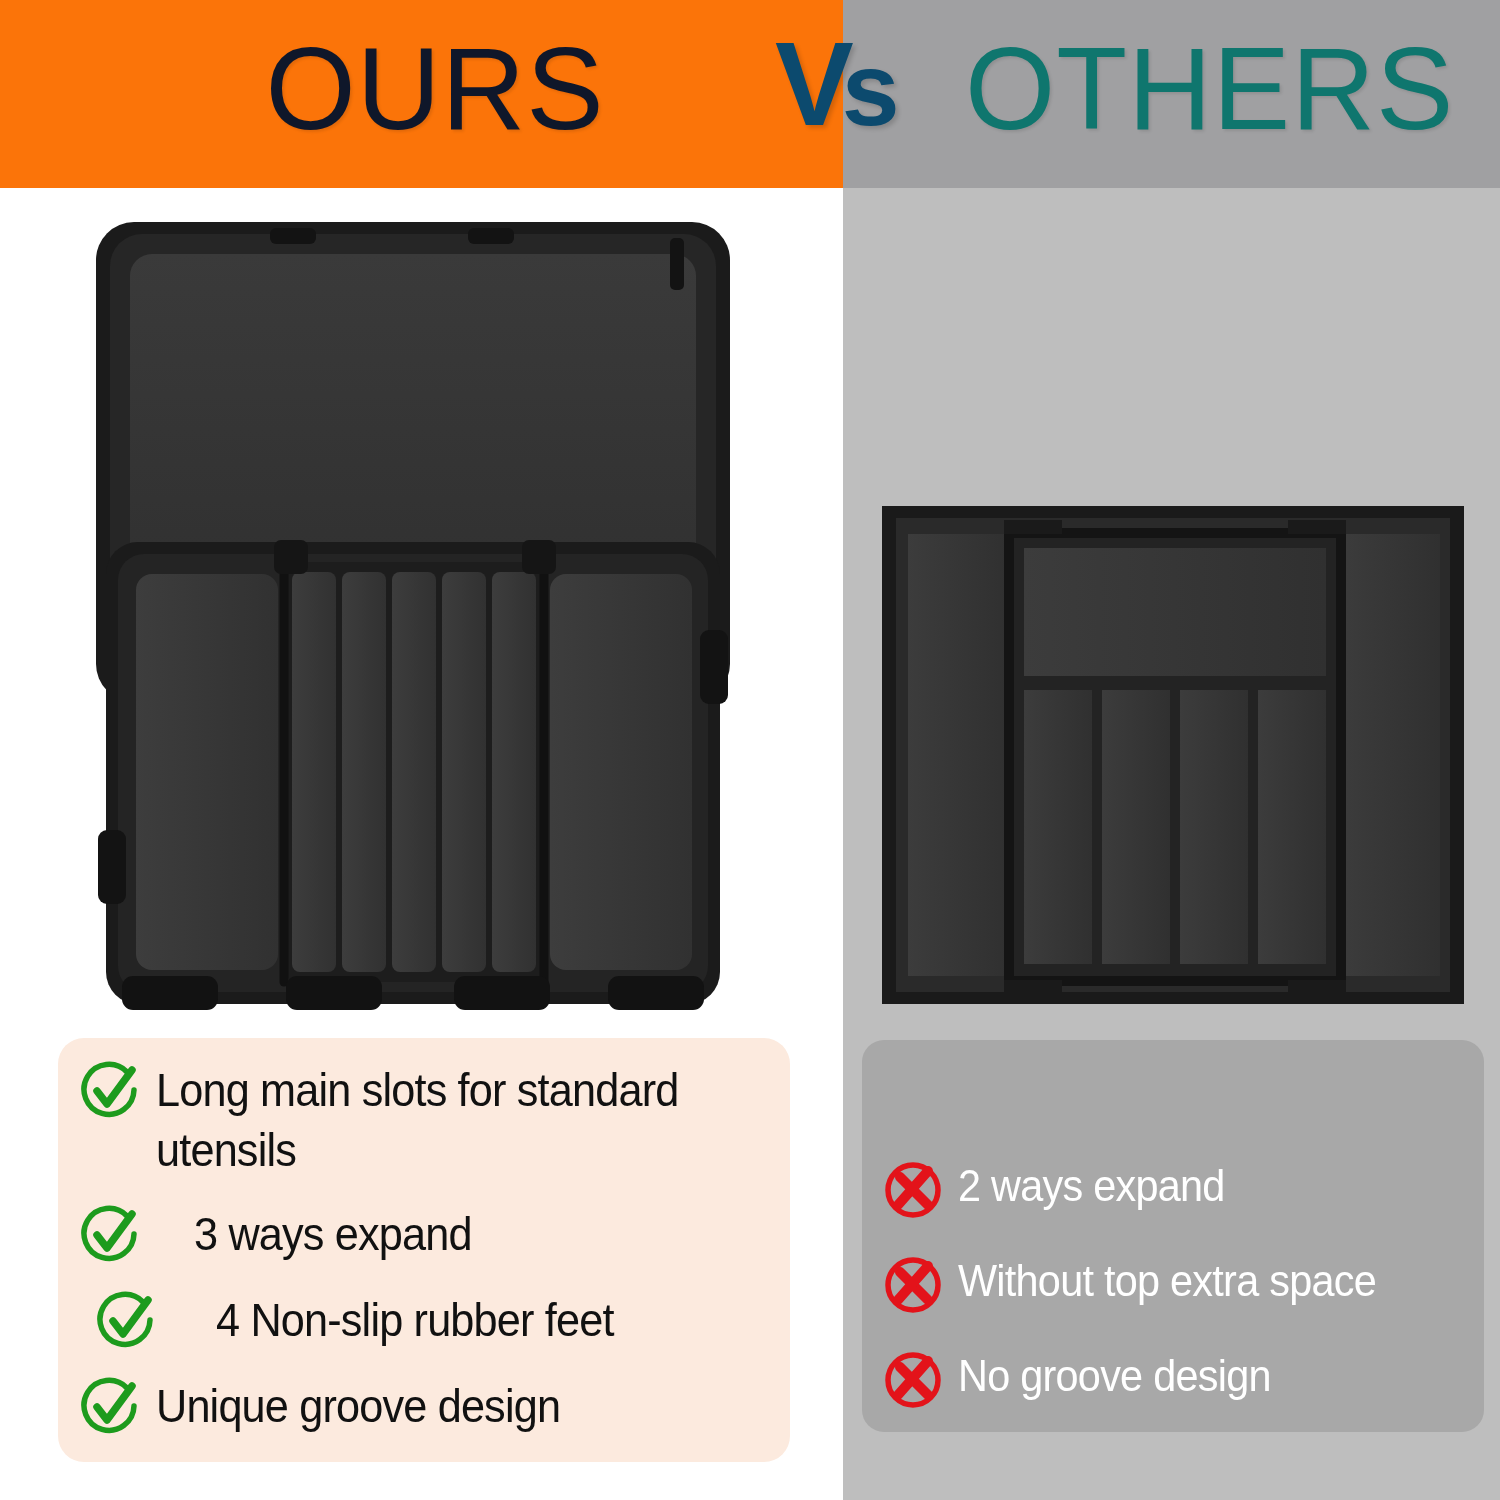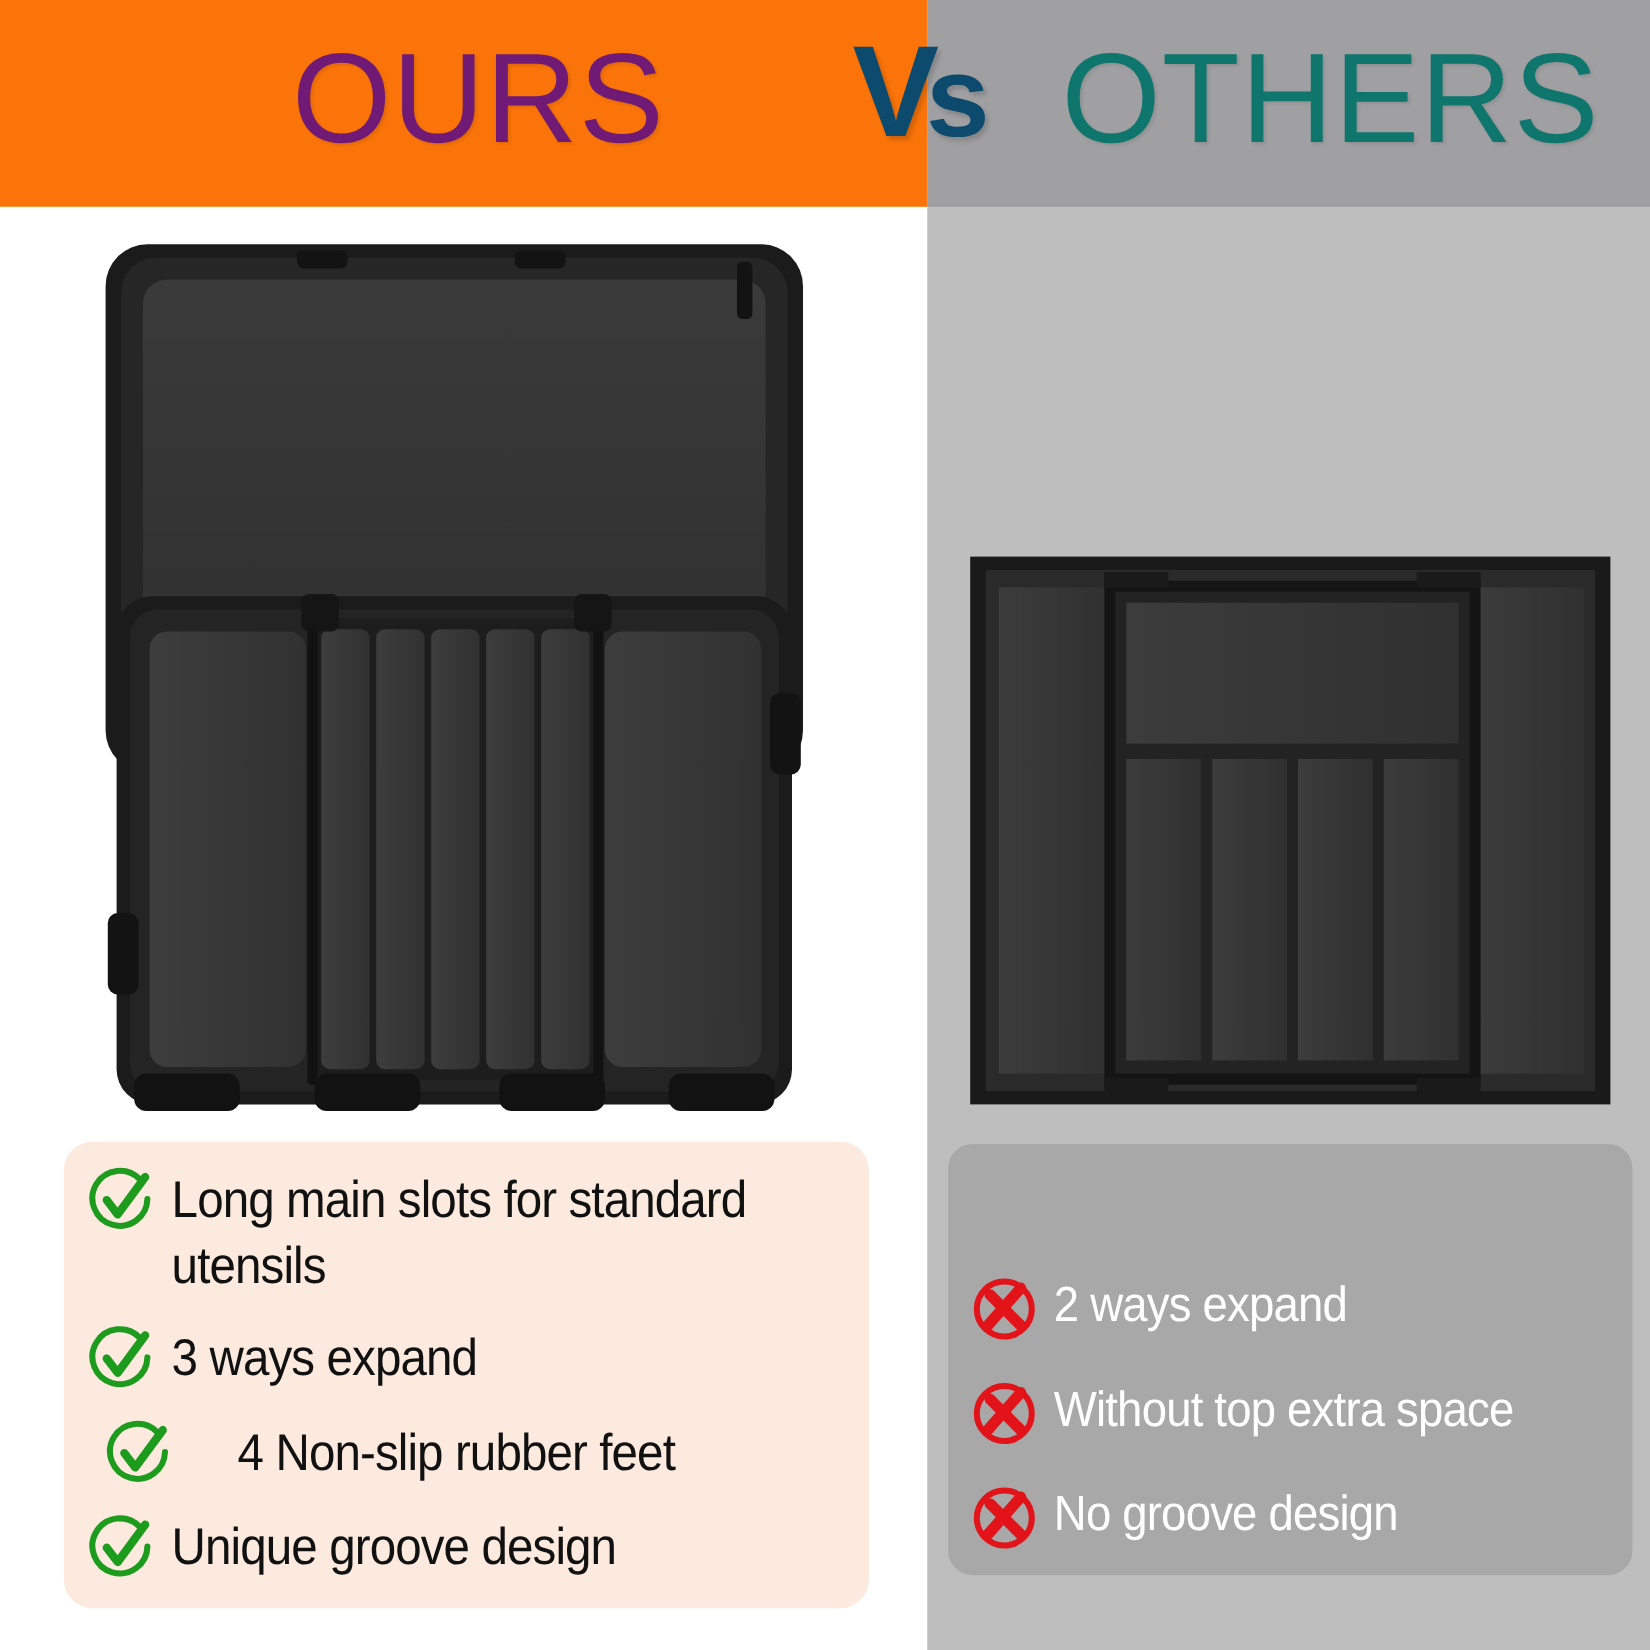--- a/index.html
+++ b/index.html
@@ -50,21 +50,21 @@
     position: absolute;
     left: 843px; top: 0;
     width: 657px; height: 188px;
     background: #a0a0a2;
   }
   .title-ours {
     position: absolute;
     left: 255px; top: 30px;
     width: 360px;
     text-align: center;
-    color: #701a75;
+    color: #0f172a;
     font-size: 116px;
     font-weight: 400;
     letter-spacing: 1px;
     line-height: 118px;
     font-family: "Liberation Sans", sans-serif;
     text-shadow: 2px 2px 3px rgba(0,0,0,0.10);
     white-space: nowrap;
   }
   .title-others {
     position: absolute;
@@ -157,21 +157,21 @@
     line-height: 58px;
     font-weight: 400;
     font-family: "Liberation Sans", sans-serif;
     letter-spacing: -0.8px;
     transform: scaleX(0.92);
     transform-origin: left top;
   }
 
   
   .b-l0 { left: 22px; top: 22px;  width: 700px; }
-  .b-l1 { left: 22px; top: 166px; width: 700px; }
+  .b-l1 { left: 22px; top: 166px; width: 700px; gap: 38px; }
   .b-l2 { left: 38px; top: 252px; width: 700px; gap: 44px; }
   .b-l3 { left: 22px; top: 338px; width: 700px; }
 
   
   .b-r0 { left: 20px; top: 22px;  width: 600px; }
   .b-r1 { left: 20px; top: 117px; width: 600px; text-align: right; }
   .b-r2 { left: 20px; top: 212px; width: 600px; }
   .b-r3 { left: 20px; top: 307px; width: 600px; }
 </style>
 </head>

